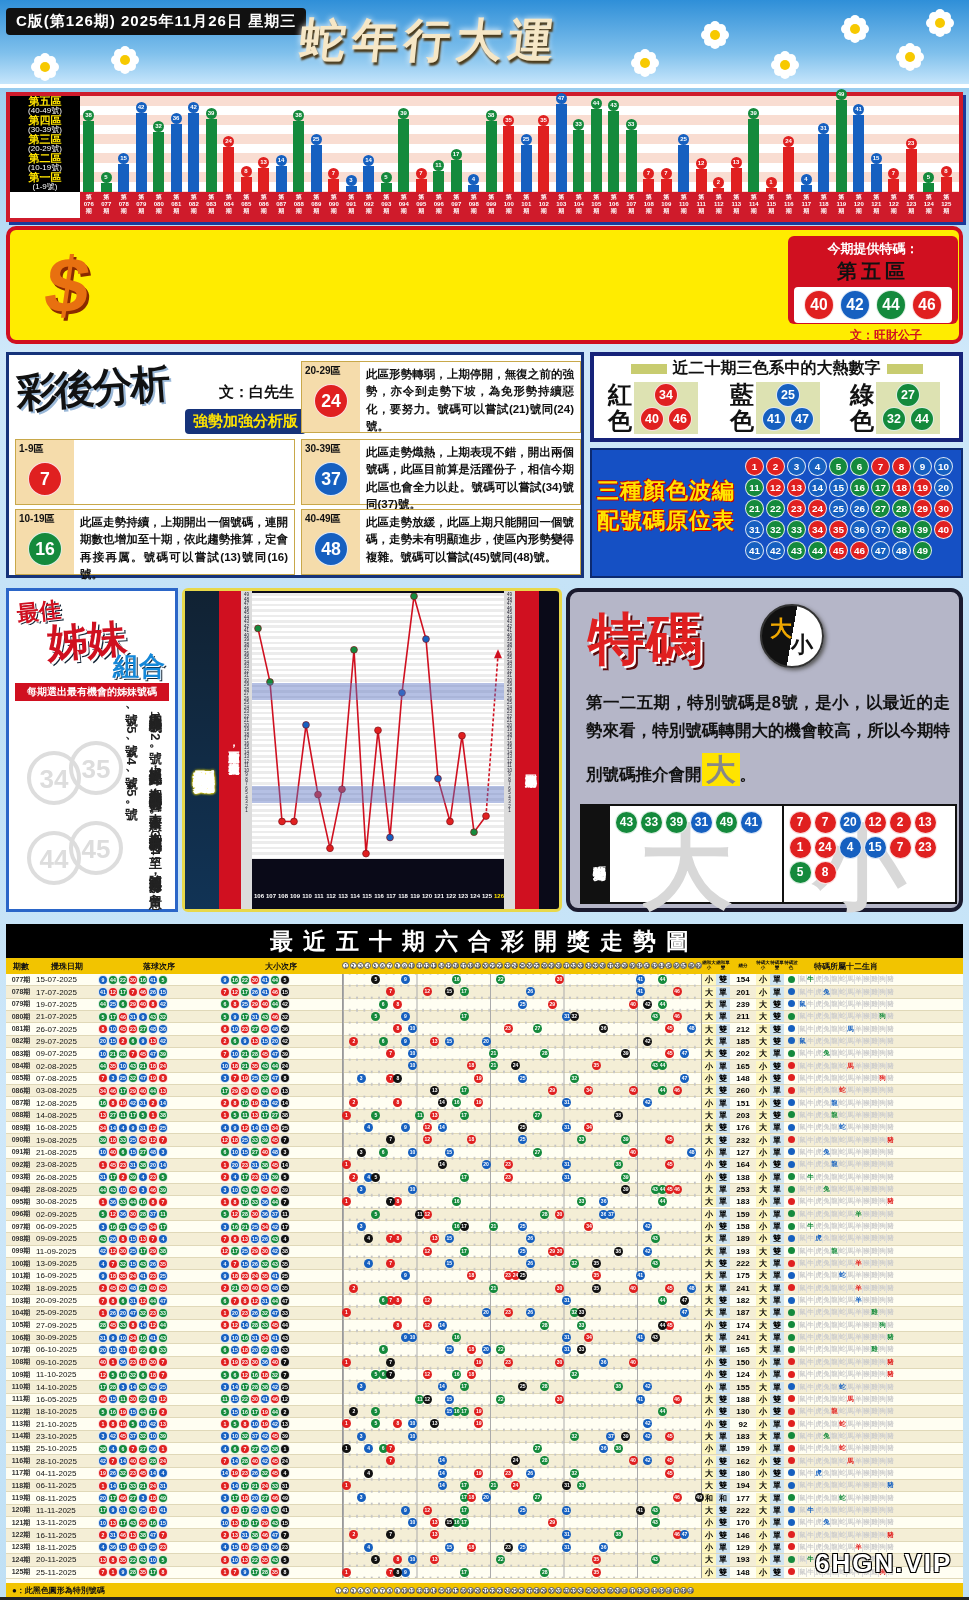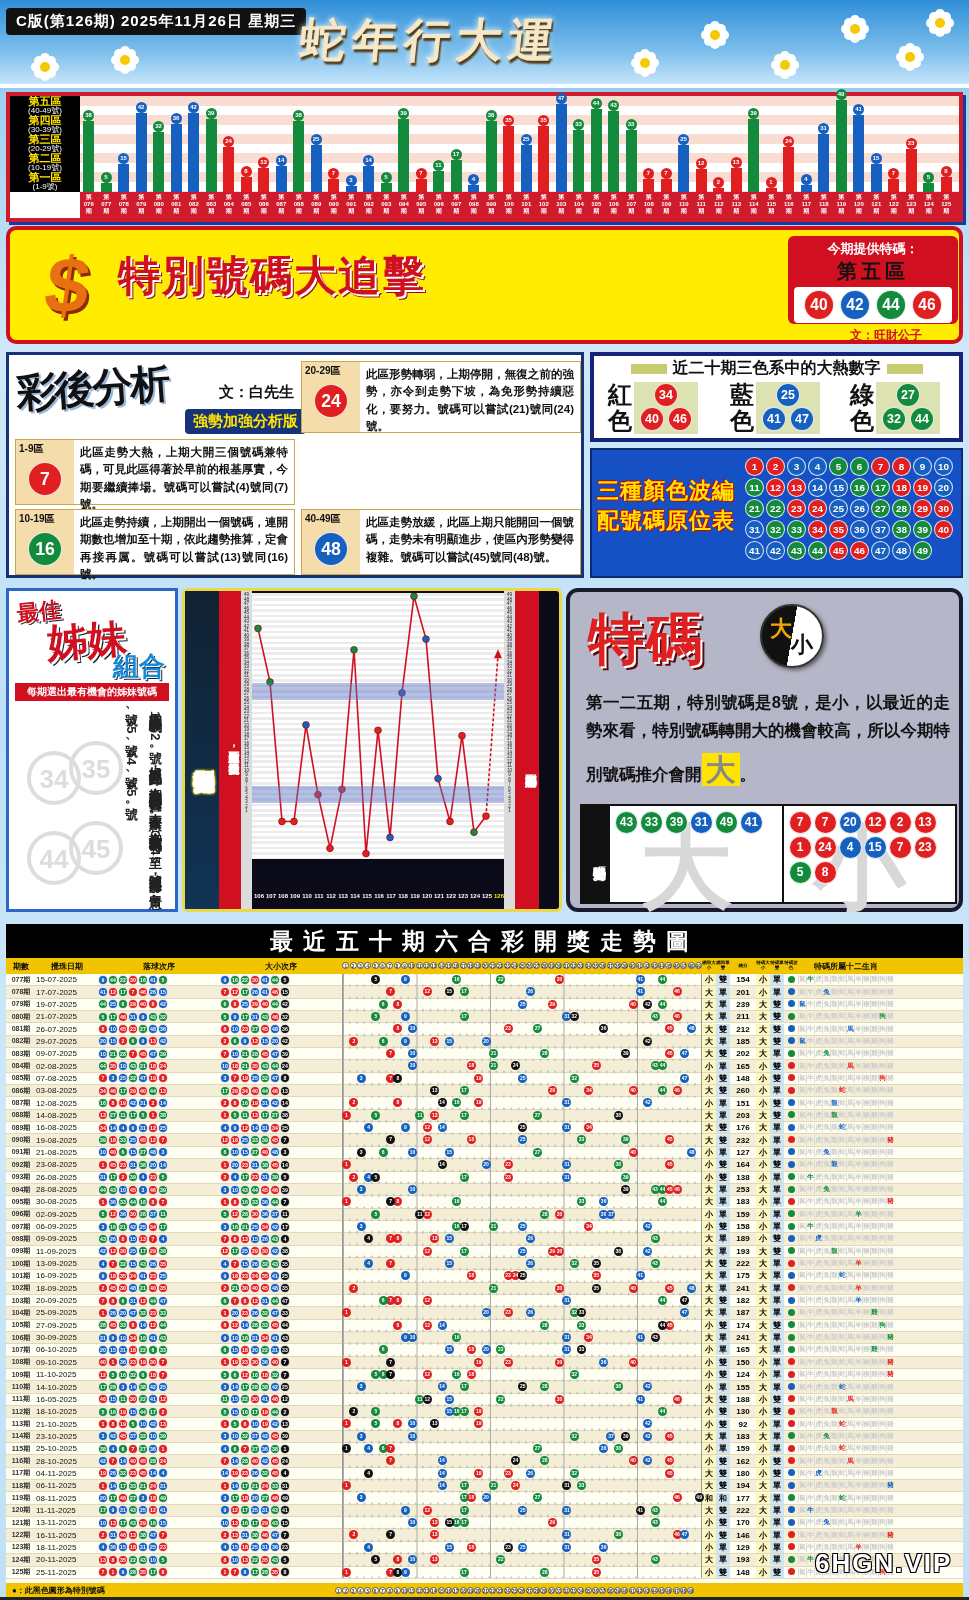--- a/index.html
+++ b/index.html
@@ -464,44 +464,46 @@
       <div class="zxl">第<br>121<br>期</div>
       <div class="zxl">第<br>122<br>期</div>
       <div class="zxl">第<br>123<br>期</div>
       <div class="zxl">第<br>124<br>期</div>
       <div class="zxl">第<br>125<br>期</div>
     </div>
 </div>
 
 <div id="strike" class="abs">
   <div id="strike-icon" class="abs">$</div>
-  <div id="strike-title" class="abs">特別號碼大追擊</div>
   <div id="strike-box" class="abs">
     <div class="t1">今期提供特碼：</div>
     <div class="t2">第五區</div>
     <div class="bp" id="strike-balls"><span class="ball cR" style="height: 30px; width: 30px; line-height: 28px; font-size: 15.6px; margin: 0px 3px;">40</span><span class="ball cB" style="height: 30px; width: 30px; line-height: 28px; font-size: 15.6px; margin: 0px 3px;">42</span><span class="ball cG" style="height: 30px; width: 30px; line-height: 28px; font-size: 15.6px; margin: 0px 3px;">44</span><span class="ball cR" style="height: 30px; width: 30px; line-height: 28px; font-size: 15.6px; margin: 0px 3px;">46</span></div>
   </div>
   <div id="strike-author" class="abs">文：旺財公子</div>
 </div>
 
 <div id="ana" class="abs">
   <div id="ana-logo" class="abs">彩後分析</div>
   <div id="ana-author" class="abs">文：白先生</div>
   <div id="ana-sub" class="abs">強勢加強分析版</div>
 <div class="abox" style="left: 6px; top: 84px; width: 280px; height: 66px;">
       <div class="lab"><span class="zz">1-9區</span><span class="ball bigball cR" style="height: 34px; width: 34px; line-height: 32px; font-size: 17.68px;">7</span></div>
-      <div class="txt">此區走勢大熱，上期大開三個號碼兼特碼，可見此區得著於早前的根基厚實，今期要繼續捧場。號碼可以嘗試(4)號同(7)號。</div>
     </div>
     <div class="abox" style="left: 6px; top: 154px; width: 280px; height: 66px;">
       <div class="lab"><span class="zz">10-19區</span><span class="ball bigball cG" style="height: 34px; width: 34px; line-height: 32px; font-size: 17.68px;">16</span></div>
       <div class="txt">此區走勢持續，上期開出一個號碼，連開期數也增加至十期，依此趨勢推算，定會再接再厲。號碼可以嘗試(13)號同(16)號。</div>
     </div>
     <div class="abox" style="left: 292px; top: 6px; width: 280px; height: 72px;">
       <div class="lab"><span class="zz">20-29區</span><span class="ball bigball cR" style="height: 34px; width: 34px; line-height: 32px; font-size: 17.68px;">24</span></div>
       <div class="txt">此區形勢轉弱，上期停開，無復之前的強勢，亦令到走勢下坡，為免形勢持續惡化，要努力。號碼可以嘗試(21)號同(24)號。</div>
+    </div>
+    <div class="abox" style="left: 292px; top: 84px; width: 280px; height: 66px;">
+      <div class="lab"><span class="zz">30-39區</span><span class="ball bigball cB" style="height: 34px; width: 34px; line-height: 32px; font-size: 17.68px;">37</span></div>
+      <div class="txt">此區走勢熾熱，上期表現不錯，開出兩個號碼，此區目前算是活躍份子，相信今期此區也會全力以赴。號碼可以嘗試(34)號同(37)號。</div>
     </div>
     <div class="abox" style="left: 292px; top: 154px; width: 280px; height: 66px;">
       <div class="lab"><span class="zz">40-49區</span><span class="ball bigball cB" style="height: 34px; width: 34px; line-height: 32px; font-size: 17.68px;">48</span></div>
       <div class="txt">此區走勢放緩，此區上期只能開回一個號碼，走勢未有明顯進步，使區內形勢變得複雜。號碼可以嘗試(45)號同(48)號。</div>
     </div>
   </div>
 
 <div id="hot" class="abs">
   <div id="hot-title" class="abs">近二十期三色系中的大熱數字</div>
 <div class="hotg" style="left: 14px;">

